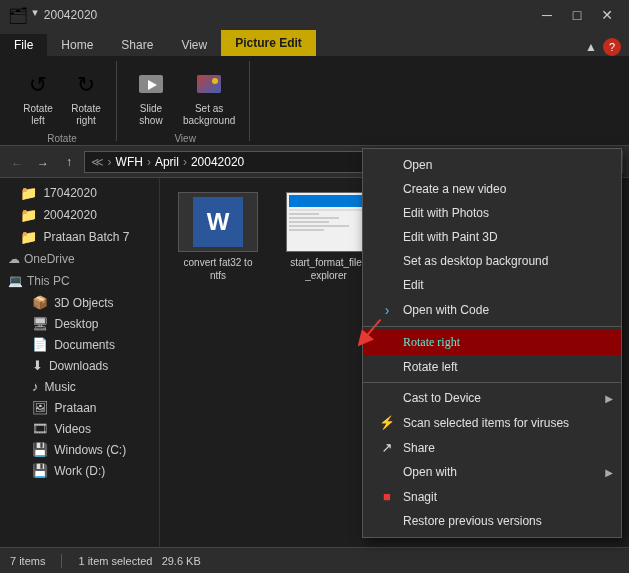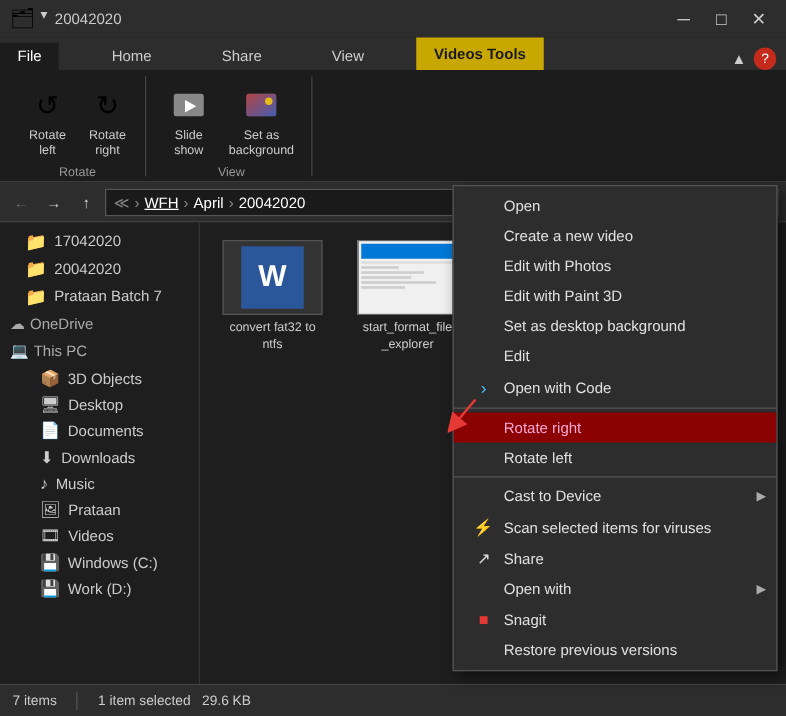--- a/index.html
+++ b/index.html
@@ -51,21 +51,20 @@
       border-radius: 2px;
     }
 
     
     .ribbon-tabs {
       height: 26px;
       background: #2d2d2d;
       display: flex;
       align-items: flex-end;
       border-bottom: none;
-      gap: 28px;
     }
     .ribbon-tab {
       padding: 4px 14px;
       color: #ccc;
       font-size: 12px;
       cursor: pointer;
       height: 22px;
       display: flex;
       align-items: center;
     }
@@ -318,21 +317,22 @@
       padding: 5px 16px;
       color: #e0e0e0;
       cursor: pointer;
       font-size: 12px;
       gap: 8px;
       position: relative;
       text-align: right;
     }
     .ctx-item.highlighted {
       background: #8b0000;
-      color: #f9a8d4;
+      color: #5eead4;
+      font-family: Liberation Serif, serif;
     }
     .ctx-item.has-arrow::after {
       content: '▶';
       position: absolute;
       right: 8px;
       font-size: 10px;
       color: #aaa;
     }
     .ctx-sep {
       height: 1px;
@@ -388,21 +388,21 @@
     <div class="tb-ctrl">□</div>
     <div class="tb-ctrl close">✕</div>
   </div>
 </div>
 
 <div class="ribbon-tabs">
   <div class="ribbon-tab active">File</div>
   <div class="ribbon-tab">Home</div>
   <div class="ribbon-tab">Share</div>
   <div class="ribbon-tab">View</div>
-  <div class="ribbon-tab picture-tools">Videos Tools</div>
+  <div class="ribbon-tab picture-tools">Picture Edit</div>
   <div style="flex:1;"></div>
   <div style="color:#ccc;padding:0 8px;display:flex;align-items:center;gap:6px;">
     <span style="cursor:pointer;">▲</span>
     <span style="cursor:pointer;background:#c42b1c;border-radius:50%;width:18px;height:18px;display:flex;align-items:center;justify-content:center;color:#fff;font-size:11px;">?</span>
   </div>
 </div>
 
 <div class="ribbon">
   <div class="ribbon-group">
     <div class="ribbon-group-buttons">
@@ -449,21 +449,21 @@
   </div>
 </div>
 
 <div class="address-bar">
   <div class="nav-btn disabled">←</div>
   <div class="nav-btn">→</div>
   <div class="nav-btn">↑</div>
   <div class="address-path">
     <span style="color:#888;">≪</span>
     <span class="path-sep">›</span>
-    <span style="cursor:pointer;text-decoration:underline;">WFH</span>
+    <span style="cursor:pointer;">WFH</span>
     <span class="path-sep">›</span>
     <span style="cursor:pointer;">April</span>
     <span class="path-sep">›</span>
     <span style="cursor:pointer;">20042020</span>
   </div>
   <div class="search-box">
     <span style="color:#888;">🔍</span>
     <input type="text" placeholder="Search 20042020" style="">
   </div>
 </div>

